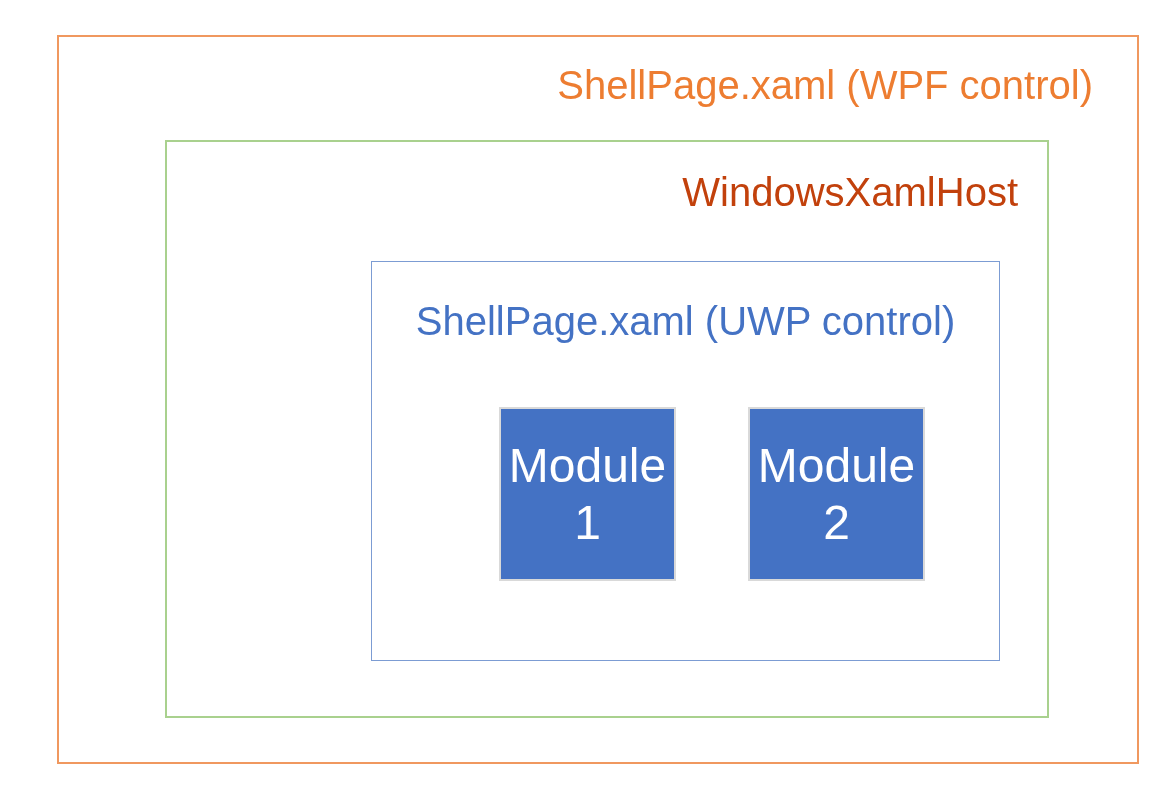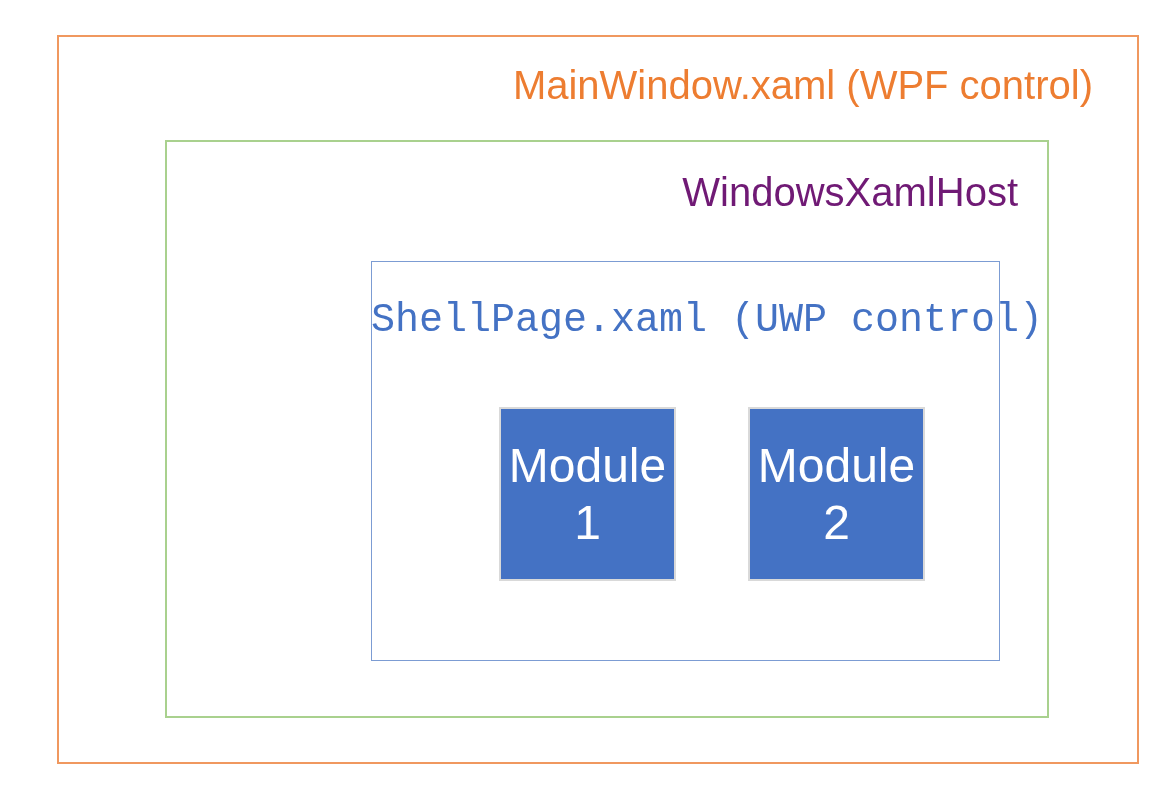--- a/index.html
+++ b/index.html
@@ -52,44 +52,43 @@
     font-size: 40px;
     line-height: 44px;
     white-space: nowrap;
   }
   .outer-label {
     right: 73px; top: 63px;
     color: #ED7D31;
   }
   .host-label {
     right: 148px; top: 170px;
-    color: #701a75;
+    color: #c2410c;
   }
   .shell-label {
     left: 371px; top: 299px;
     width: 629px;
     text-align: center;
     color: #4472C4;
-    font-family: Liberation Mono, monospace;
   }
   .module-label {
     color: #ffffff;
     font-size: 48px;
     line-height: 57px;
     text-align: center;
     white-space: nowrap;
   }
 </style>
 </head>
 <body>
 
 <div class="canvas">
 
   <div class="box outer-box"></div>
-  <div class="diagram-label outer-label">MainWindow.xaml (WPF control)</div>
+  <div class="diagram-label outer-label">ShellPage.xaml (WPF control)</div>
 
   <div class="box host-box"></div>
   <div class="diagram-label host-label">WindowsXamlHost</div>
 
   <div class="box shell-box"></div>
   <div class="diagram-label shell-label">ShellPage.xaml (UWP control)</div>
 
   <div class="box module-box module-1">
     <div class="module-label">
       <div>Module</div>

